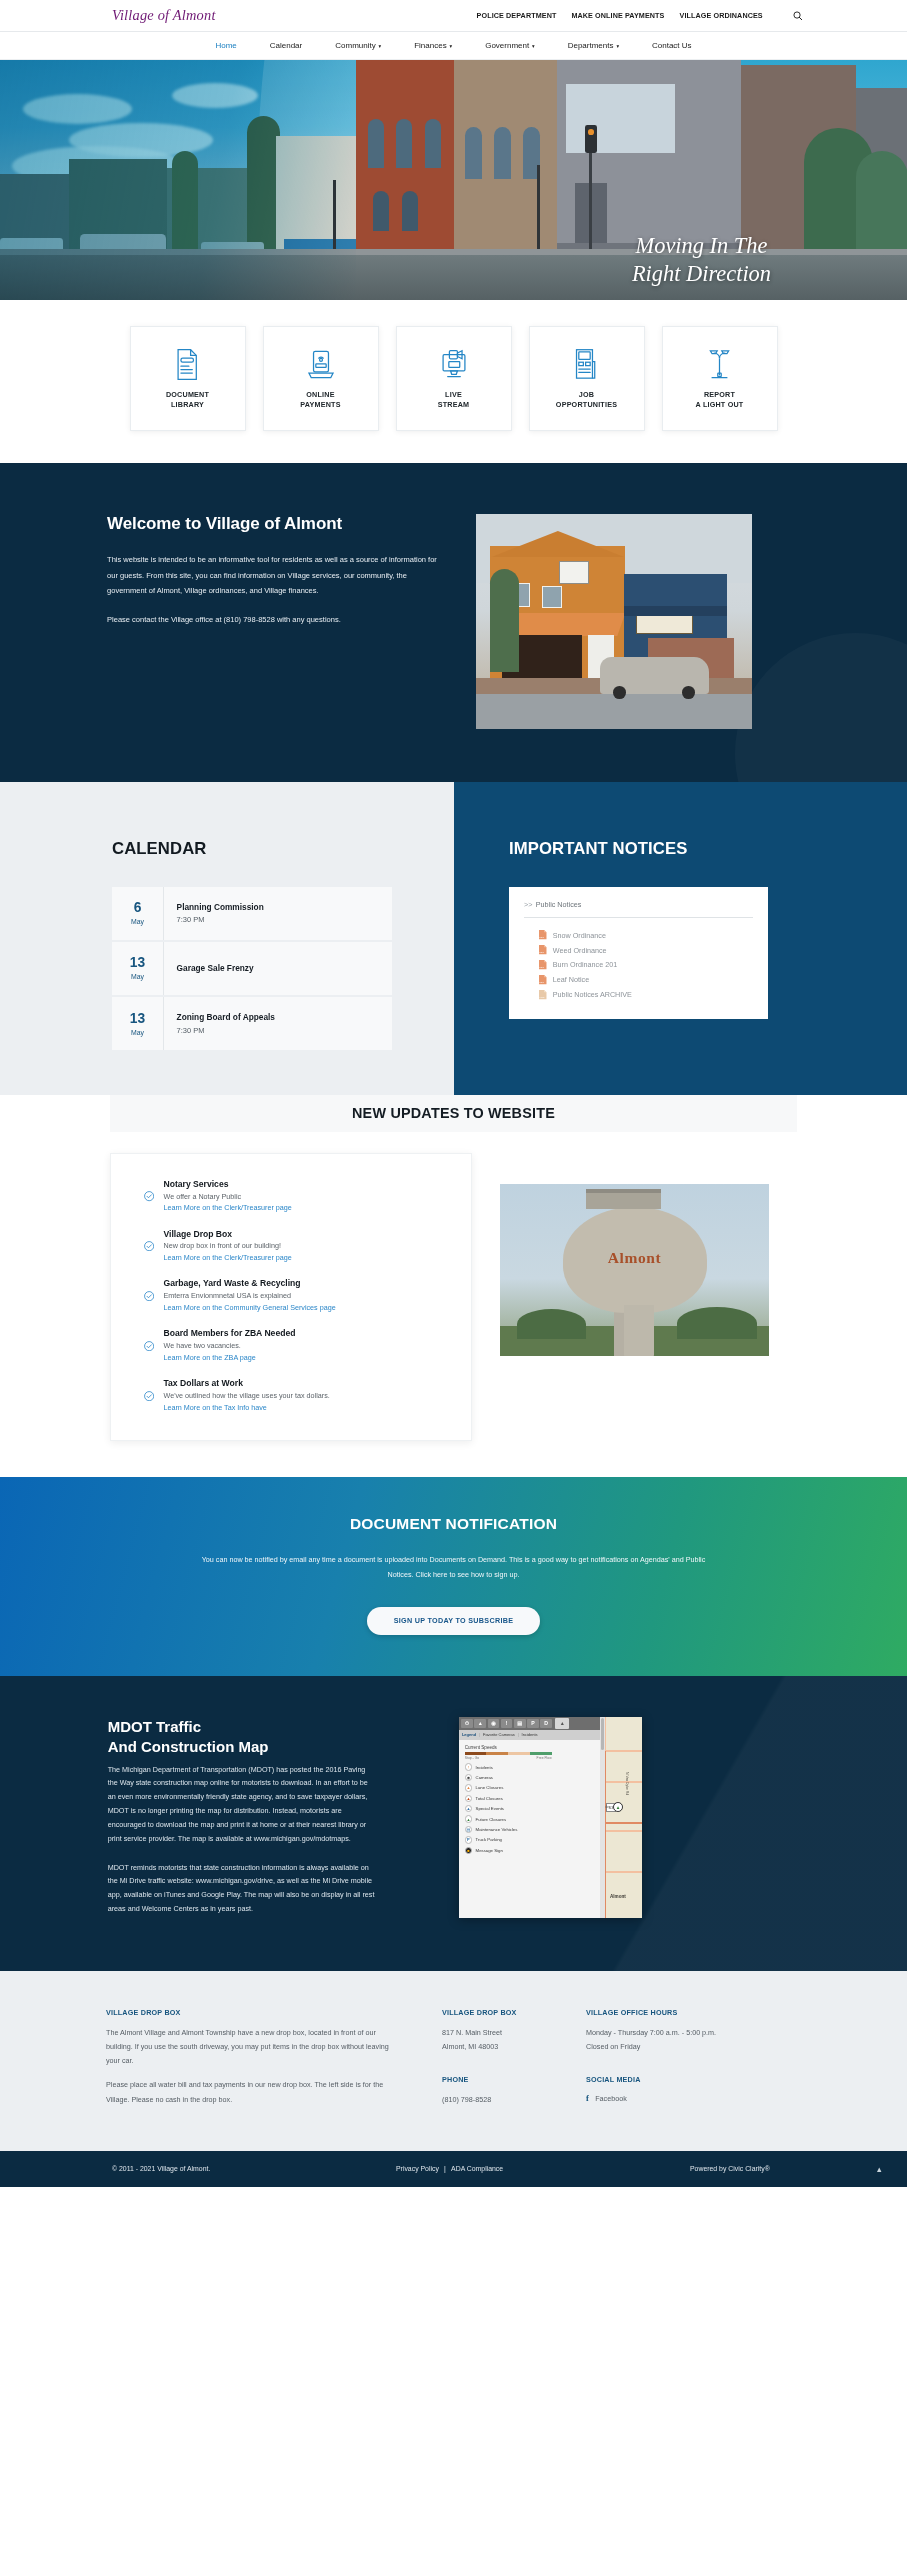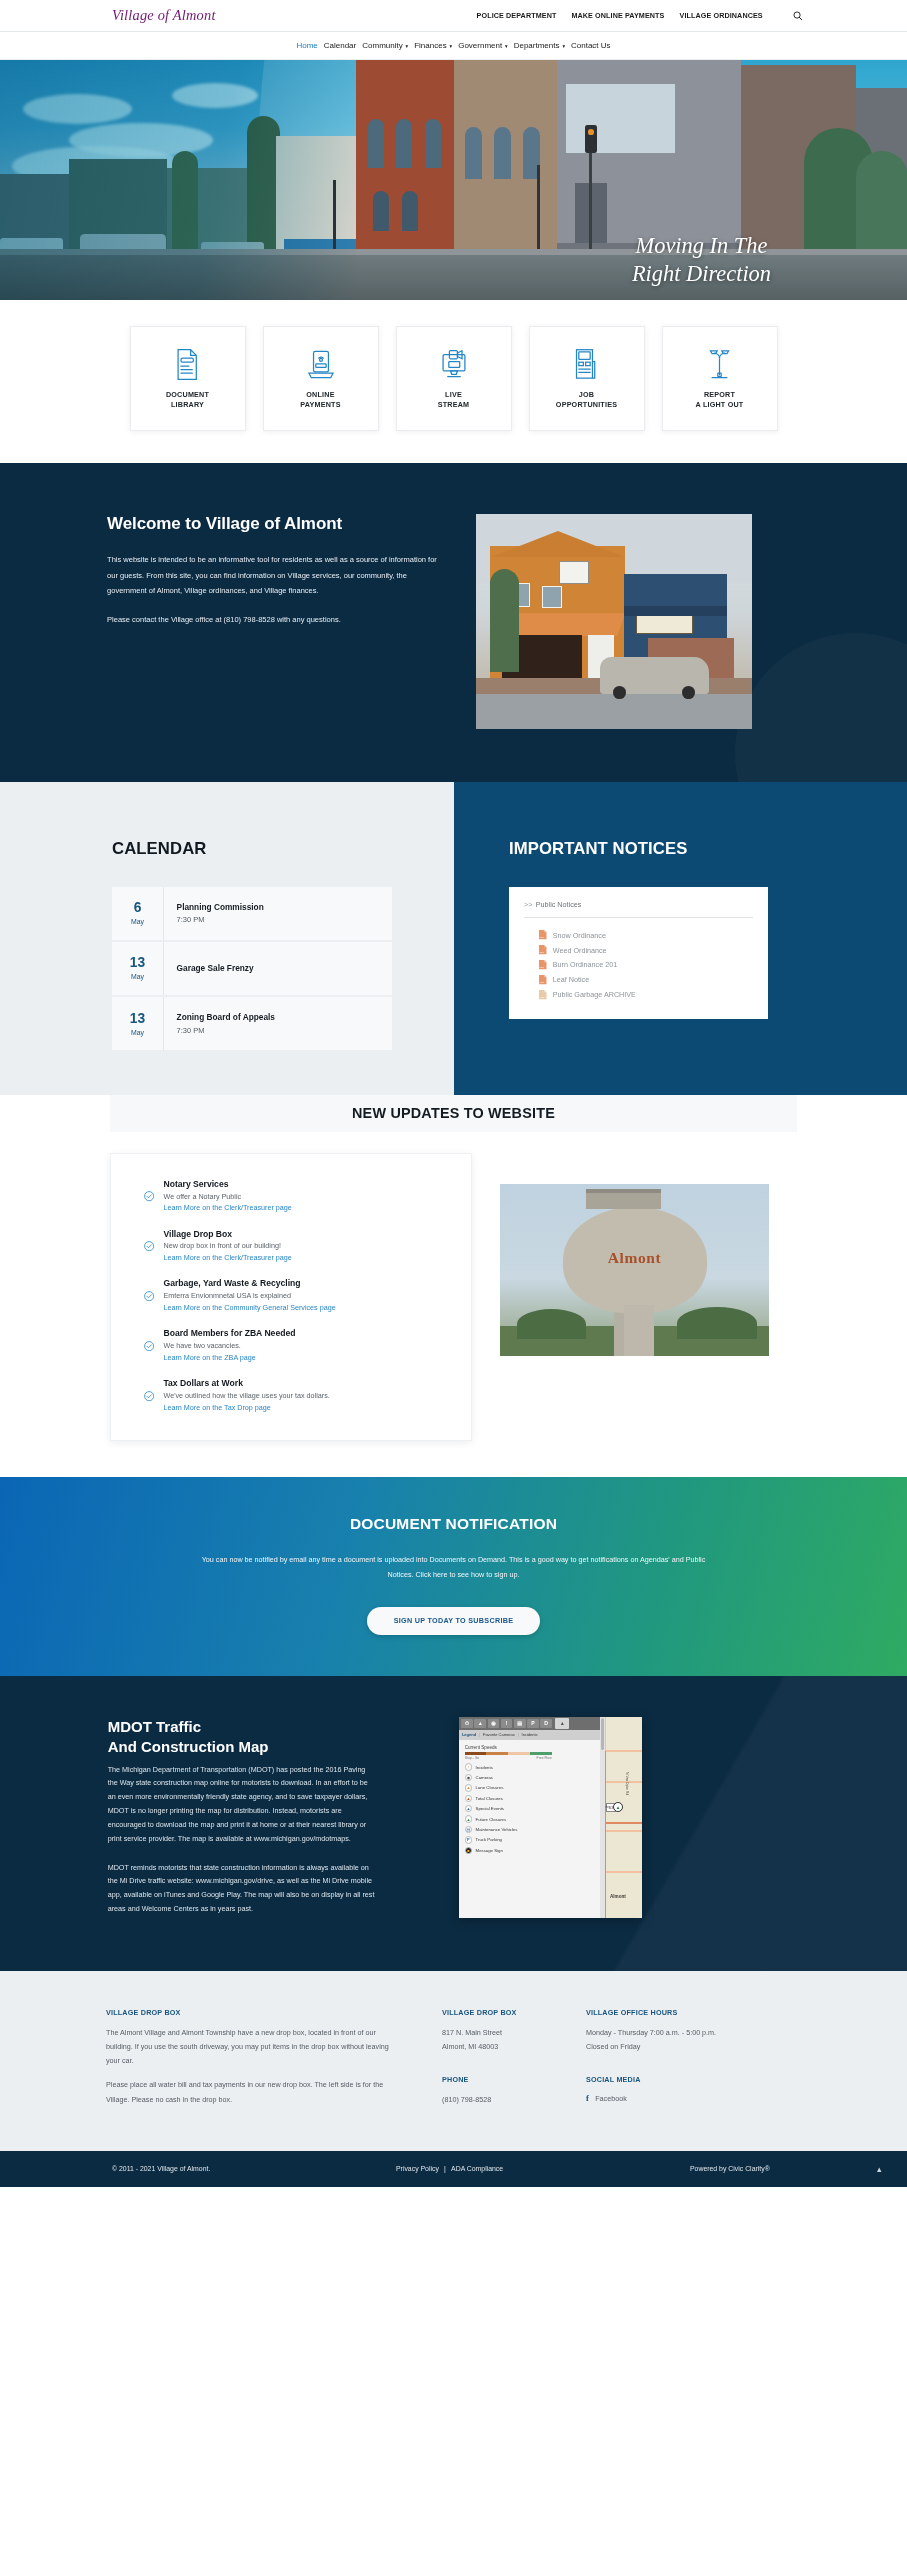--- a/index.html
+++ b/index.html
@@ -46,21 +46,21 @@
     width: 12.6px; height: 12.6px;
     display: flex; align-items: center; justify-content: center;
     background: none; border: none; cursor: pointer;
   }
   
   .mainnav {
     height: 27.6px;
     display: flex;
     align-items: center;
     justify-content: center;
-    gap: 6px;
+    gap: 33px;
     background: #fff;
     border-bottom: 0.6px solid #eceff1;
   }
   .navitem {
     font-size: 8px;
     color: #1b1b1b;
     text-decoration: none;
     display: flex;
     align-items: center;
     gap: 2.9px;
@@ -652,21 +652,21 @@
           </svg>
           <span>Leaf Notice</span>
         </div>
 
         <div class="notice-item">
           <svg class="pdf-ico" viewBox="0 0 13 16" style="font-size:12.5px">
             <path d="M0 0h9l4 4v12H0z" fill="#e8c9a8"></path>
               <path d="M9 0l4 4H9z" fill="#f4e2cd"></path>
             <text x="0.5" y="14" font-size="3.4" fill="#fff" font-family="Liberation Sans, sans-serif">HTML</text>
           </svg>
-          <span>Public Garbage ARCHIVE</span>
+          <span>Public Notices ARCHIVE</span>
         </div>
 
       </div>
     </div>
   </div>
 </section>
 
 <section class="updates">
   <div class="updates-band">
     <h2>NEW UPDATES TO WEBSITE</h2>
@@ -733,21 +733,21 @@
       <div class="upd">
         <span class="check">
           <svg width="10.3" height="10.3" viewBox="0 0 18 18" fill="none" stroke="#2a86c8" stroke-width="1.4">
             <circle cx="9" cy="9" r="8"></circle>
               <path d="M5.2 9.2l2.6 2.6L13 6.6" stroke-linecap="round" stroke-linejoin="round"></path>
           </svg>
         </span>
         <div class="upd-body">
           <h3>Tax Dollars at Work</h3>
           <p>We've outlined how the village uses your tax dollars.</p>
-          <a>Learn More on the Tax Drop page</a>
+          <a>Learn More on the Tax Info have</a>
         </div>
       </div>
 
 
     </div>
 
     <div class="updates-photo">
       <div style="position:absolute;left:0;bottom:0;right:0;height:30px;background:#5f7a4e;"></div>
       <div style="position:absolute;left:17px;bottom:17px;width:69px;height:30px;background:#4c6c44;border-radius:50% 50% 0 0;"></div>
       <div style="position:absolute;right:11.5px;bottom:17px;width:80px;height:32px;background:#4c6c44;border-radius:50% 50% 0 0;"></div>

